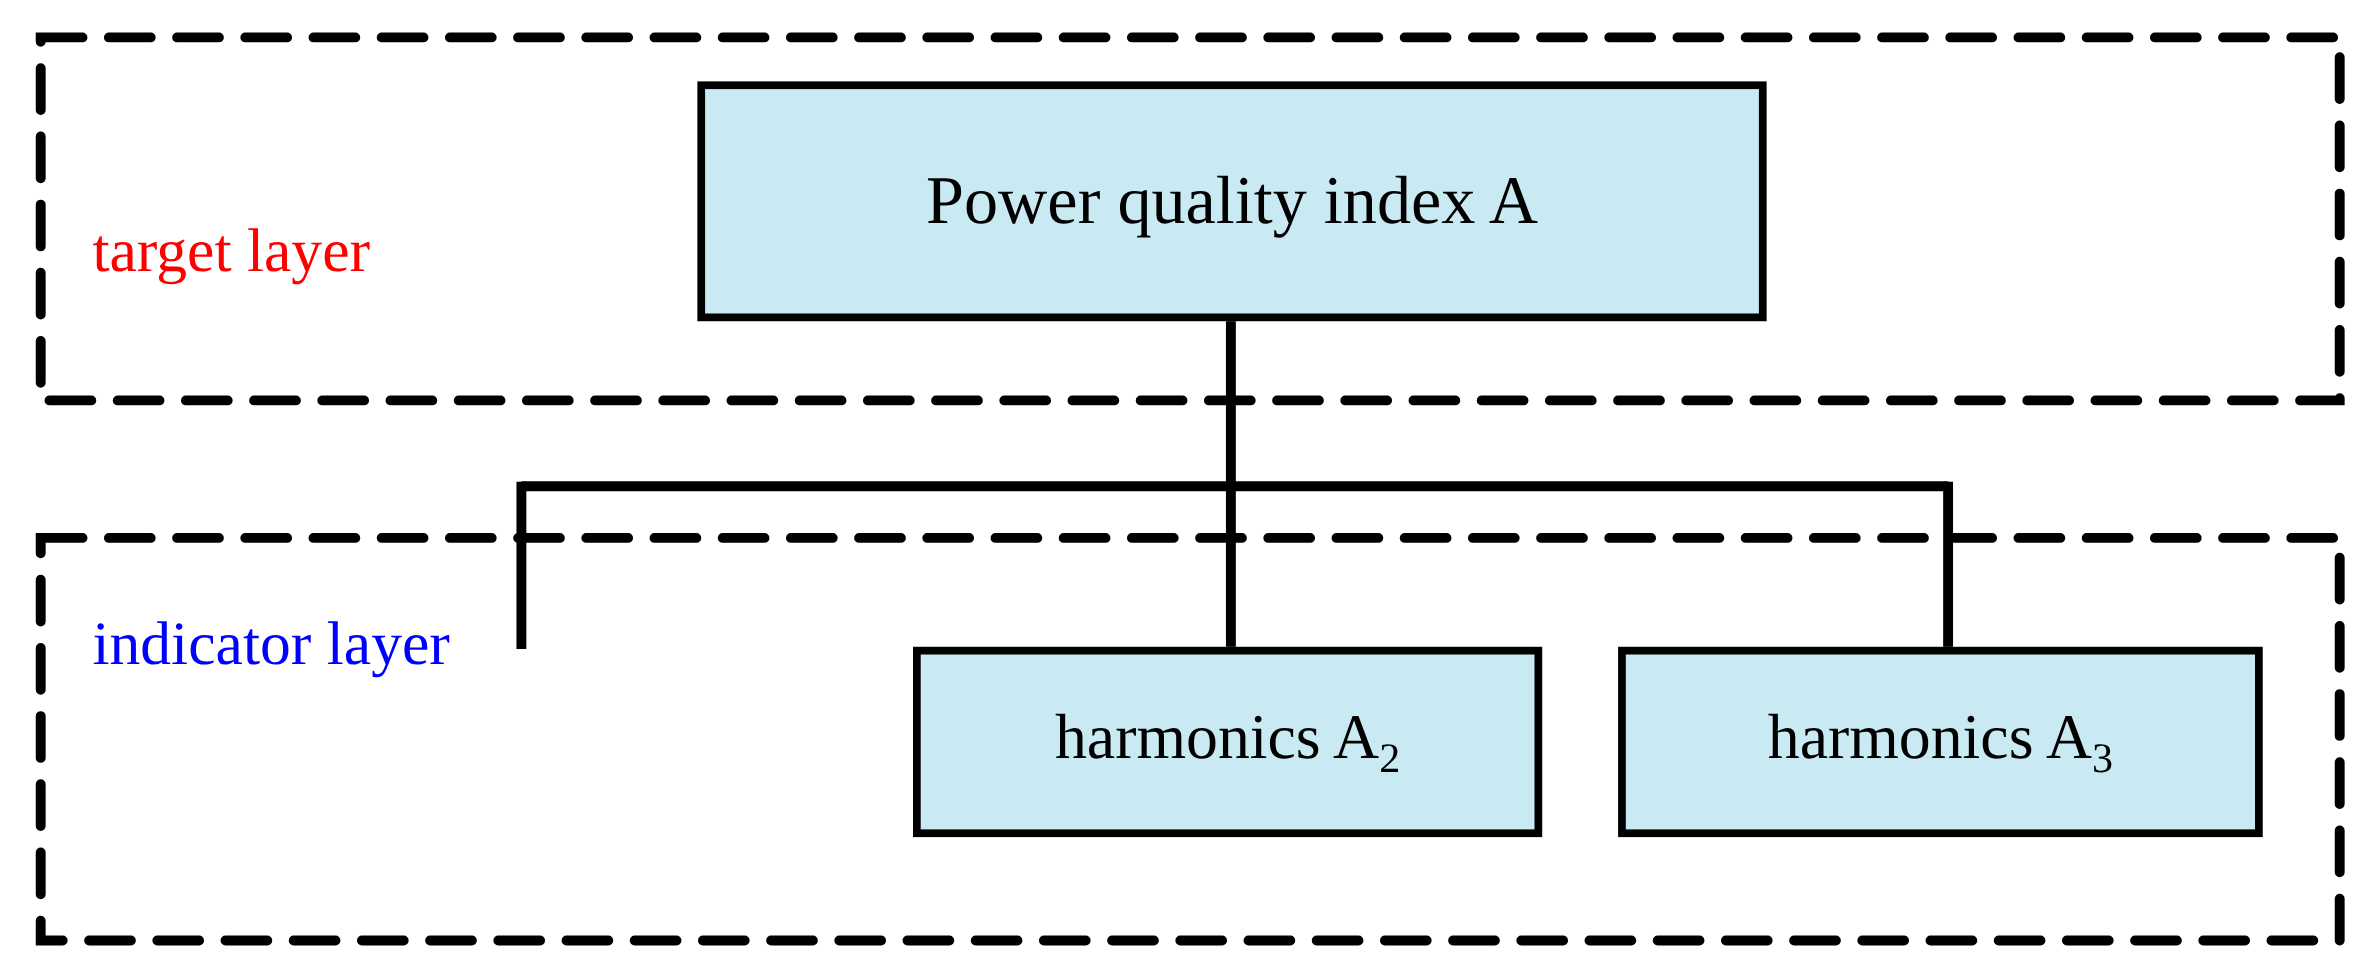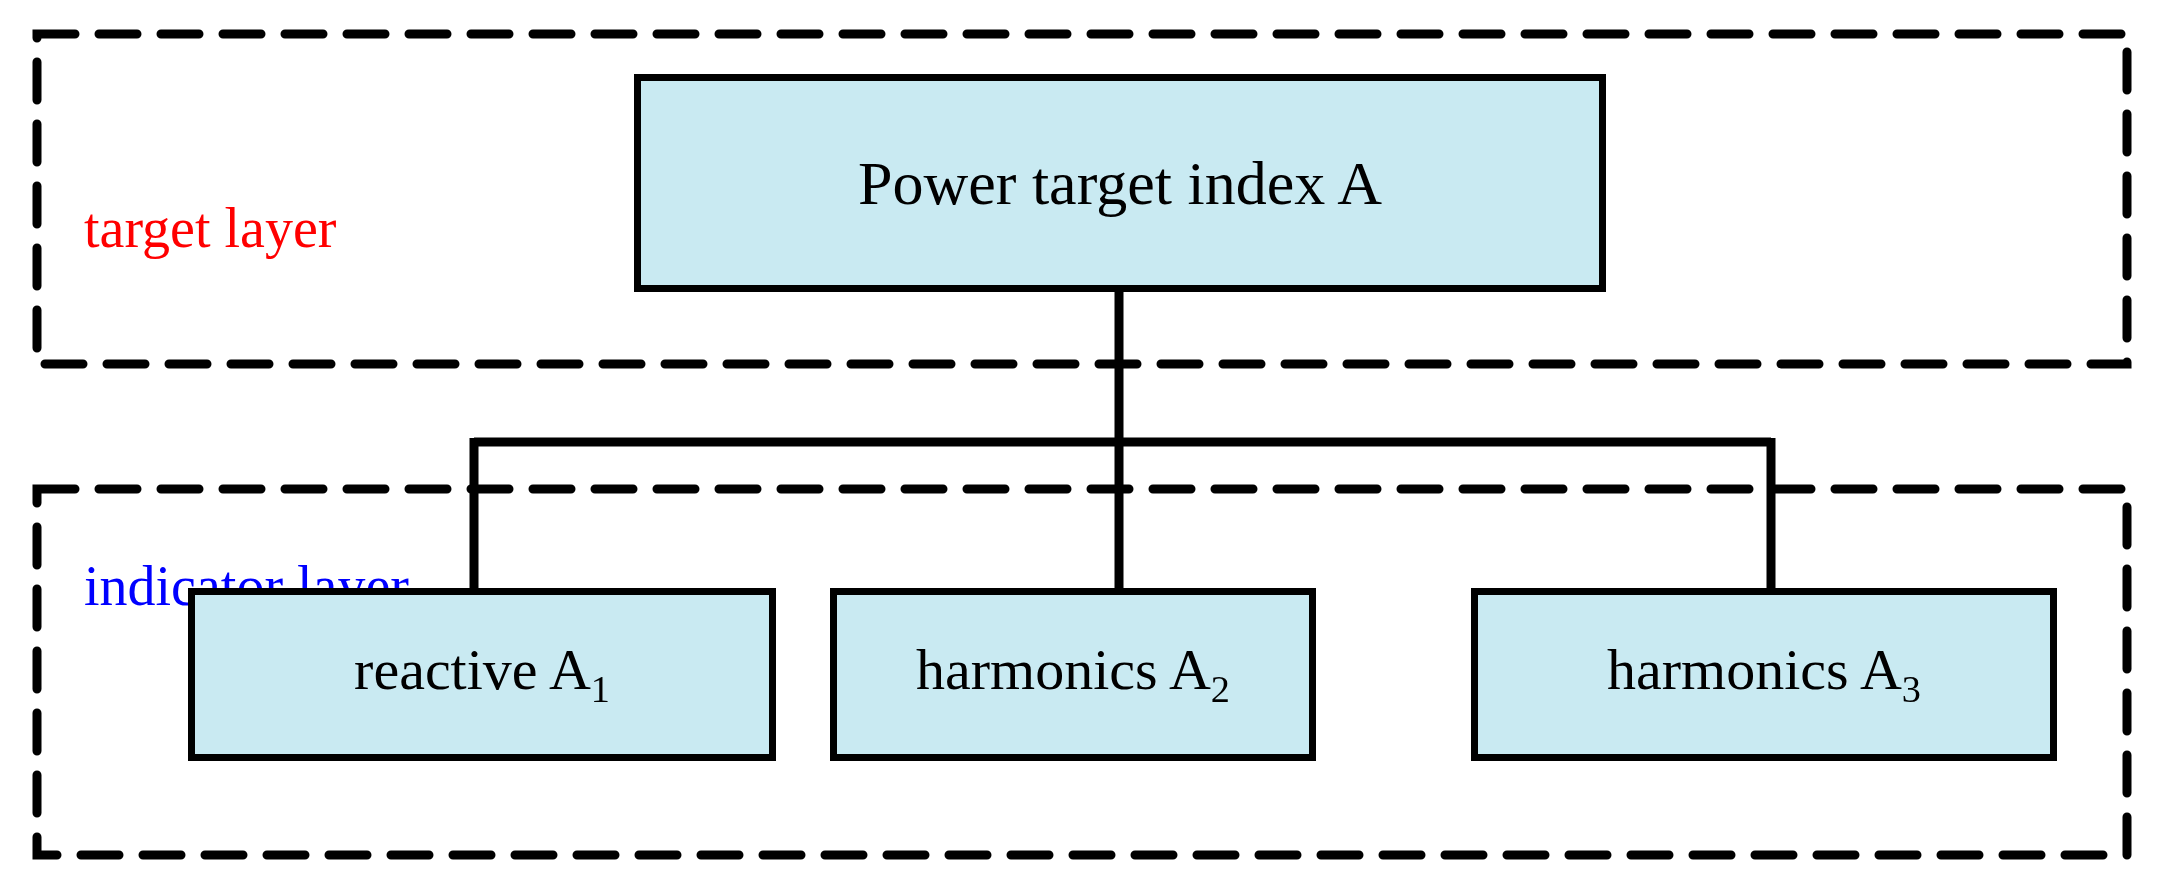--- a/index.html
+++ b/index.html
@@ -65,21 +65,21 @@
   #node-root .node-label { font-size: 62px; }
   #node-a1 {
     left: 188px;
     top: 588px;
     width: 588px;
     height: 173px;
   }
   #node-a2 {
     left: 830px;
     top: 588px;
-    width: 486px;
+    width: 572px;
     height: 173px;
   }
   #node-a3 {
     left: 1471px;
     top: 588px;
     width: 586px;
     height: 173px;
   }
   #node-a1 .node-label,
   #node-a2 .node-label,
@@ -113,26 +113,23 @@
 
       <line x1="1771" y1="438" x2="1771" y2="590"></line>
     </g>
   </svg>
 
   <div class="layer-group-label" id="indicator-layer-label">indicator layer</div>
 
   <div class="layer-group-label" id="target-layer-label">target layer</div>
 
   <div class="node-box" id="node-root">
-    <span class="node-label"><span>Power target index A</span></span>
+    <span class="node-label"><span>Power quality index A</span></span>
   </div>
 
-  <div class="node-box" id="node-a1">
-    <span class="node-label"><span>reactive A</span><span class="sub">1</span></span>
-  </div>
 
   <div class="node-box" id="node-a2">
     <span class="node-label"><span>harmonics A</span><span class="sub">2</span></span>
   </div>
 
   <div class="node-box" id="node-a3">
     <span class="node-label"><span>harmonics A</span><span class="sub">3</span></span>
   </div>
 
 </div>

